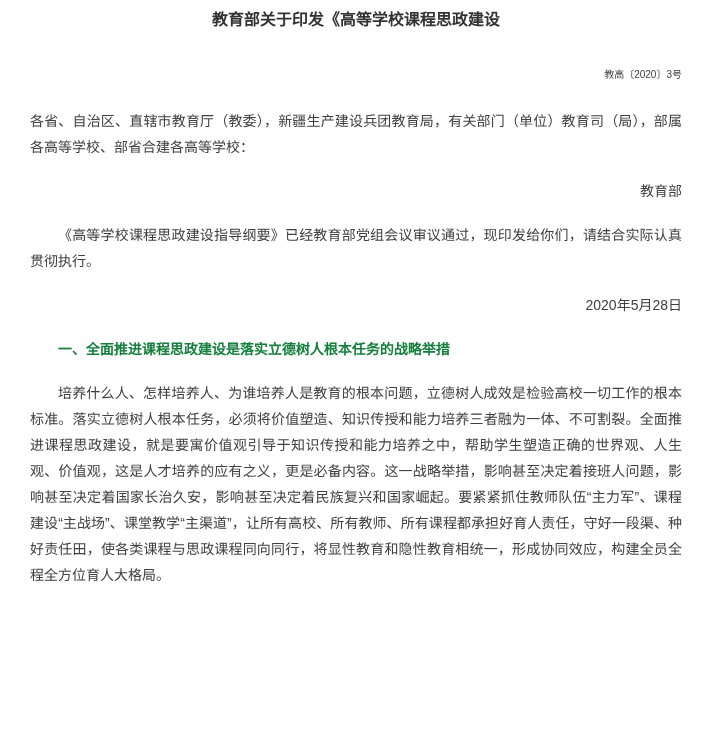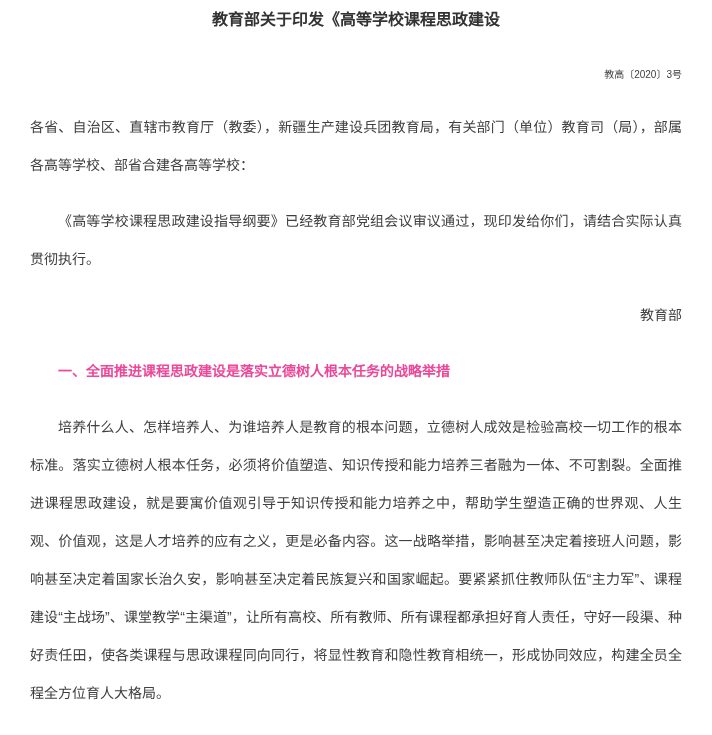--- a/index.html
+++ b/index.html
@@ -27,57 +27,58 @@
   }
   .doc-title .title-line { display: block; }
   .doc-number {
     font-size: 10px;
     line-height: 27px;
     text-align: right;
     margin: 0 0 20px 0;
   }
   .para {
     font-size: 14px;
-    line-height: 38px;
+    line-height: 26px;
     margin: 0 0 18px 0;
     text-align: justify;
     word-break: break-all;
   }
   .indent { text-indent: 2em; }
   .right { text-align: right; }
   .center-bold {
     text-align: center;
     font-weight: bold;
     color: #333333;
     text-indent: 0;
   }
   .section-heading {
     font-weight: bold;
-    color: #ec4899;
+    color: #15803d;
     text-indent: 2em;
     text-align: left;
   }
 </style>
 </head>
 <body>
 
 <div class="page">
 
   <h1 class="doc-title">
     <span class="title-line">教育部关于印发《高等学校课程思政建设</span>
   </h1>
 
   <div class="doc-number">教高〔2020〕3号</div>
 
   <p class="para">各省、自治区、直辖市教育厅（教委），新疆生产建设兵团教育局，有关部门（单位）教育司（局），部属各高等学校、部省合建各高等学校：</p>
 
+  <p class="para right">教育部</p>
+
   <p class="para indent">《高等学校课程思政建设指导纲要》已经教育部党组会议审议通过，现印发给你们，请结合实际认真贯彻执行。</p>
 
-  <p class="para right">教育部</p>
-
+  <p class="para right">2020年5月28日</p>
 
 
 
   <p class="para section-heading">一、全面推进课程思政建设是落实立德树人根本任务的战略举措</p>
 
   <p class="para indent">培养什么人、怎样培养人、为谁培养人是教育的根本问题，立德树人成效是检验高校一切工作的根本标准。落实立德树人根本任务，必须将价值塑造、知识传授和能力培养三者融为一体、不可割裂。全面推进课程思政建设，就是要寓价值观引导于知识传授和能力培养之中，帮助学生塑造正确的世界观、人生观、价值观，这是人才培养的应有之义，更是必备内容。这一战略举措，影响甚至决定着接班人问题，影响甚至决定着国家长治久安，影响甚至决定着民族复兴和国家崛起。要紧紧抓住教师队伍“主力军”、课程建设“主战场”、课堂教学“主渠道”，让所有高校、所有教师、所有课程都承担好育人责任，守好一段渠、种好责任田，使各类课程与思政课程同向同行，将显性教育和隐性教育相统一，形成协同效应，构建全员全程全方位育人大格局。</p>
 
 </div>
 
 </body></html>

